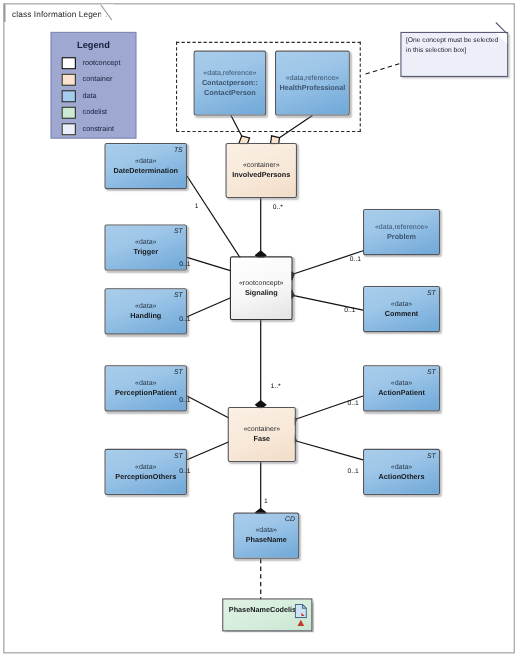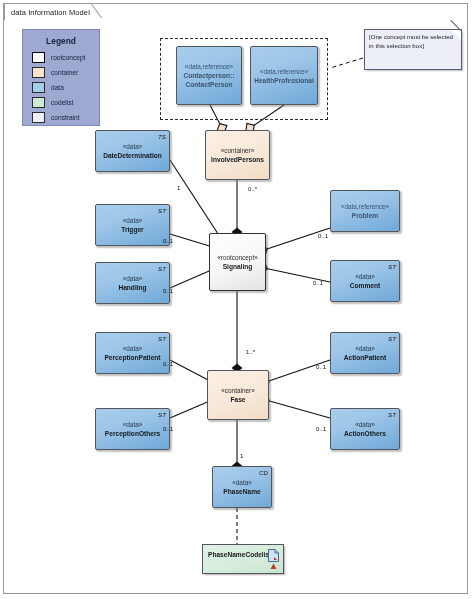--- a/index.html
+++ b/index.html
@@ -28,21 +28,21 @@
   .dataref .ster{font-weight:normal;}
   .container{background:linear-gradient(160deg,#fbf0e4 0%,#f7e7d7 60%,#f2dcc6 100%);}
   .rootconcept{background:linear-gradient(160deg,#ffffff 0%,#f7f7f7 55%,#e3e3e3 100%);border:1px solid #2f3134;border-width:1.4px;}
 
   
   .codelist-box{position:absolute;box-sizing:border-box;border:1px solid #53565c;background:linear-gradient(160deg,#dff1e3 0%,#d5ecdb 60%,#c9e6d1 100%);
        box-shadow:1.5px 1.5px 1.5px rgba(120,120,120,.45);}
   .codelist-label{position:absolute;left:5px;top:6px;font-size:6.6px;font-weight:bold;color:#16181c;white-space:nowrap;}
 
   
-  .legend{position:absolute;box-sizing:border-box;background:#9fa8d0;border:1px solid #8189bb;}
+  .legend{position:absolute;box-sizing:border-box;background:#9fa8d0;border:1px solid #8189bb;margin-left:24px;}
   .legend-title{position:absolute;left:0;right:0;top:6px;text-align:center;font-size:8.4px;font-weight:bold;color:#14213d;}
   .legend-row{position:absolute;left:9px;display:flex;align-items:center;gap:6px;}
   .sw{width:13px;height:11px;box-sizing:border-box;border:1px solid #2b2b2b;}
   .sw.rootconcept-sw{background:#ffffff;border:1.6px solid #000;}
   .sw.container-sw{background:#fae3ce;}
   .sw.data-sw{background:#a5cceb;}
   .sw.codelist-sw{background:#cbe9d3;}
   .sw.constraint-sw{background:#eceef8;}
   .legend-label{font-size:6.6px;color:#14213d;white-space:nowrap;}
 
@@ -60,21 +60,21 @@
   #wires{position:absolute;left:0;top:0;width:473px;height:599px;pointer-events:none;}
   .mult{position:absolute;font-size:6.1px;color:#111;white-space:nowrap;}
 </style>
 </head>
 <body>
 
 <div id="canvas">
 
   <div class="frame"></div>
   <div class="frame-tab">
-    <span class="frame-tab-label">data Information Model</span>
+    <span class="frame-tab-label">class Information Legend</span>
     <span class="tab-corner"></span>
     <span class="tab-corner-line"></span>
   </div>
 
   <svg id="wires">
     <defs>
       <marker id="diamond" markerWidth="12" markerHeight="12" refX="6" refY="6" orient="auto">
         <path d="M6,1 L10,6 L6,11 L2,6 Z" fill="#111"></path>
       </marker>
       <marker id="diamondopen" markerWidth="12" markerHeight="12" refX="6" refY="6" orient="auto">

